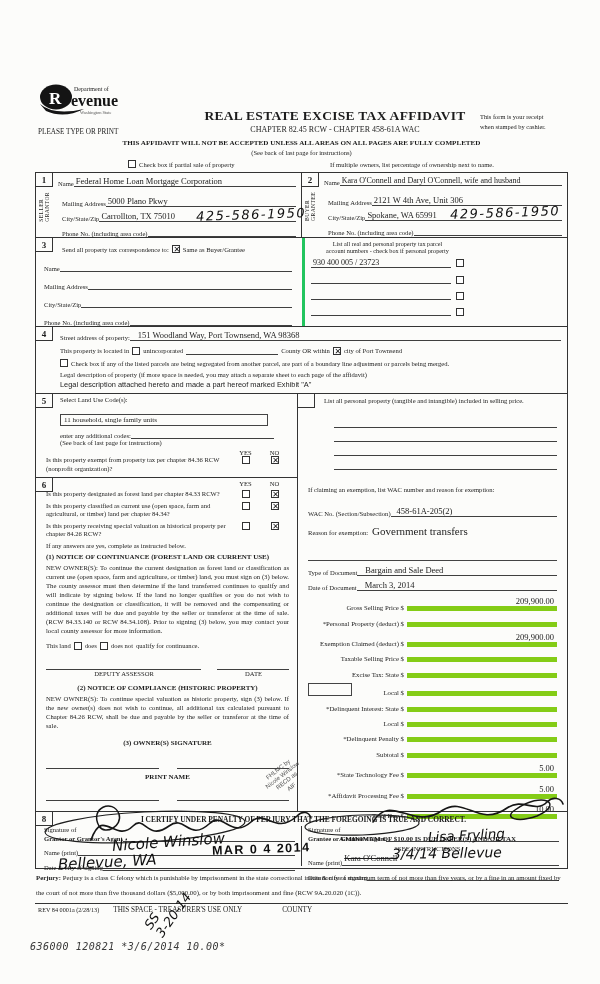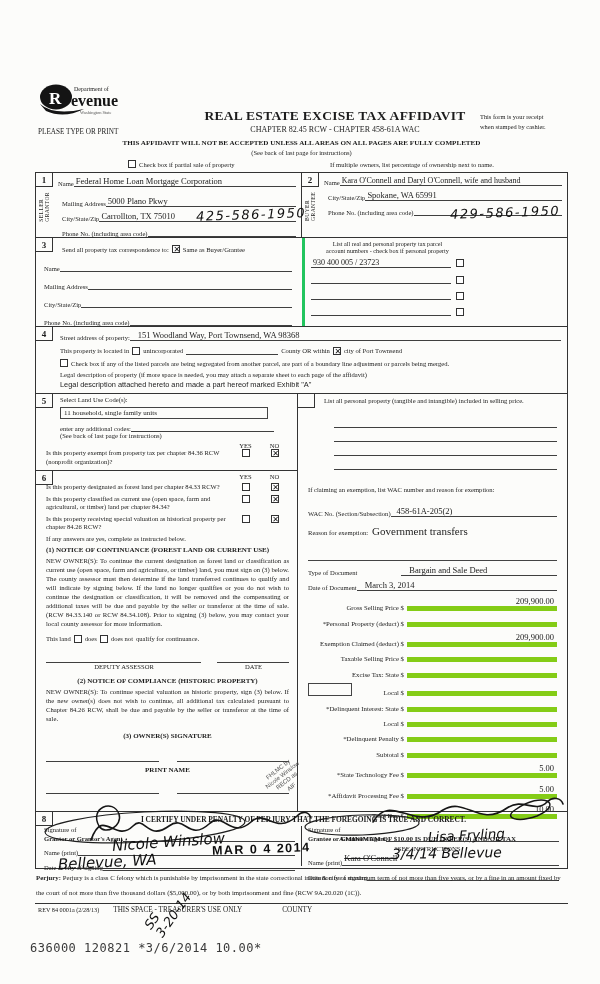--- a/index.html
+++ b/index.html
@@ -100,20 +100,24 @@
       <div style="flex:1; position:relative;">
         <div class="numbox">2</div>
         <div class="vlab">
           <span>BUYER</span>
           <span>GRANTEE</span>
         </div>
         <div class="frow" style="margin:3px 5px 0 22px;">
           <span class="lbl">Name</span>
           <span class="ul val" style="font-size:8px;">Kara O'Connell and Daryl O'Connell, wife and husband</span>
         </div>
+        <div class="frow" style="margin:9px 5px 0 26px;">
+          <span class="lbl">Mailing Address</span>
+          <span class="ul val">2121 W 4th Ave, Unit 306</span>
+        </div>
         <div class="frow" style="margin:4px 5px 0 26px;">
           <span class="lbl">City/State/Zip</span>
           <span class="ul val">Spokane, WA 65991</span>
         </div>
         <div class="frow" style="margin:6px 5px 0 26px;">
           <span class="lbl">Phone No. (including area code)</span>
           <span class="ul"></span>
         </div>
       </div>
     </div>
@@ -187,21 +191,21 @@
       <div class="lbl" style="margin:4px 6px 0 24px;">Legal description of property (if more space is needed, you may attach a separate sheet to each page of the affidavit)</div>
       <div class="sans" style="margin:2px 6px 0 24px; font-size:7.4px;">Legal description attached hereto and made a part hereof marked Exhibit "A"</div>
     </div>
 
     <div style="display:flex; height:418px; border-top:1px solid #333;">
 
       <div style="width:262px; border-right:1px solid #333; position:relative;">
         <div style="position:relative; padding:2px 8px 0 24px;">
           <div class="numbox">5</div>
           <div class="lbl">Select Land Use Code(s):</div>
-          <div style="border:1px solid #444; width:208px; font-size:7px; padding:1px 3px; margin-top:4px;">11 household, single family units</div>
+          <div style="border:1px solid #444; width:208px; font-size:7px; padding:1px 3px; margin-top:11px;">11 household, single family units</div>
           <div class="frow" style="margin-top:4px; width:214px;">
             <span class="lbl">enter any additional codes:</span>
             <span class="ul"></span>
           </div>
           <div class="lbl">(See back of last page for instructions)</div>
           <div class="q" style="margin-top:3px;">
             <span class="qt"></span>
             <span class="qy">YES</span>
             <span class="qn">NO</span>
           </div>
@@ -286,21 +290,21 @@
         <div class="frow" style="margin:13px 0 0 10px;">
           <span class="lbl">WAC No. (Section/Subsection)</span>
           <span class="ul val" style="padding-left:6px;">458-61A-205(2)</span>
         </div>
         <div style="margin:4px 0 0 10px;">
           <span class="lbl">Reason for exemption:</span>
           <span style="font-size:11px;">Government transfers</span>
         </div>
 
         <div style="border-top:1px solid #444; margin:21px 0 0 10px;"></div>
-        <div class="frow" style="margin:4px 0 0 10px;gap:44px;">
+        <div class="frow" style="margin:4px 0 0 10px;">
           <span class="lbl">Type of Document</span>
           <span class="ul val" style="padding-left:8px;">Bargain and Sale Deed</span>
         </div>
         <div class="frow" style="margin:4px 0 0 10px;">
           <span class="lbl">Date of Document</span>
           <span class="ul val" style="padding-left:8px;">March 3, 2014</span>
         </div>
 
         <div style="margin-left:10px;">
           <div class="feerow">
@@ -447,15 +451,15 @@
     <div>Nicole Winslow</div>
     <div>RECD as</div>
     <div>AIF</div>
   </div>
 
   <div class="abs hand" style="left:143px; top:897px; font-size:13px; line-height:1.1; transform:rotate(-55deg);">
     <div>SS</div>
     <div>3-20-14</div>
   </div>
 
-  <div class="abs mono" style="left:30px; top:941px; font-size:12px; letter-spacing:.5px; color:#3a3a3a;">636000 120821 *3/6/2014 10.00*</div>
+  <div class="abs mono" style="left:30px; top:941px; font-size:10px; letter-spacing:.5px; color:#3a3a3a;font-style:italic;">636000 120821 *3/6/2014 10.00*</div>
 
 </div>
 
 </body></html>

